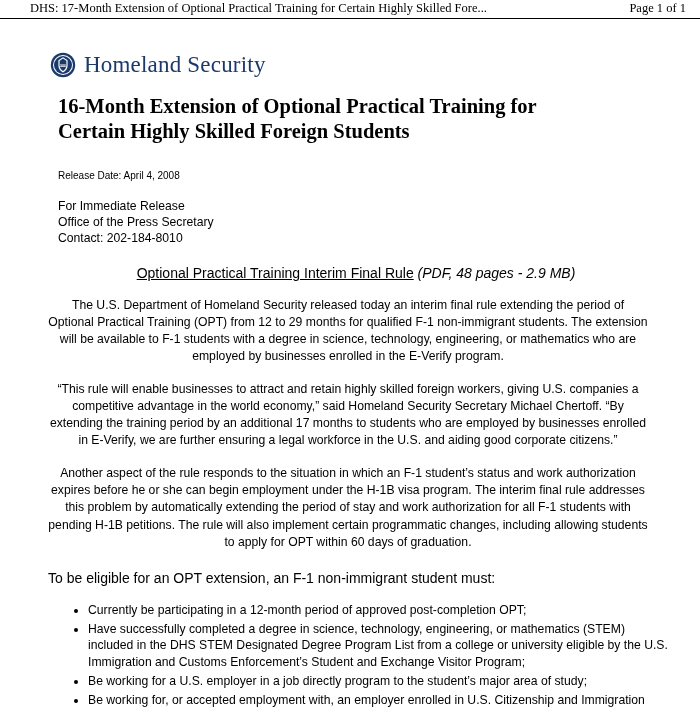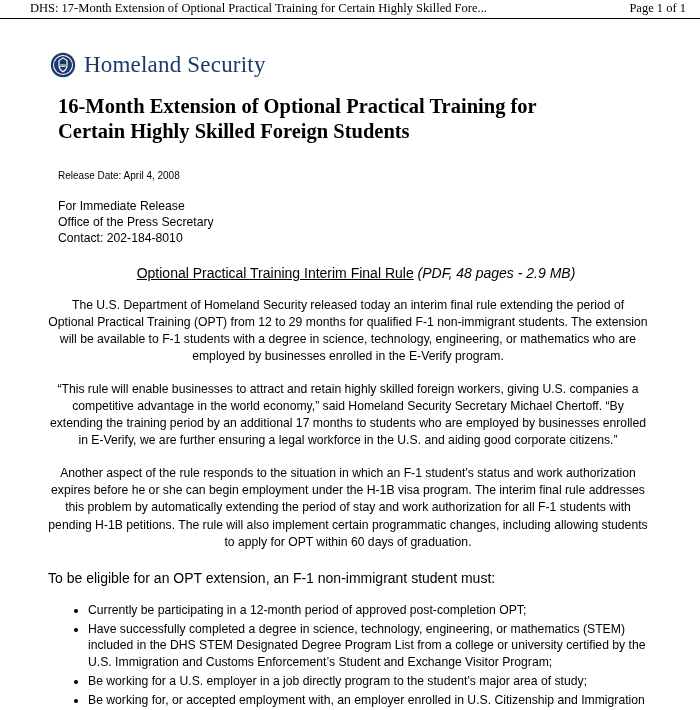--- a/index.html
+++ b/index.html
@@ -156,20 +156,20 @@
     </div>
 
     <p class="body-par">The U.S. Department of Homeland Security released today an interim final rule extending the period of Optional Practical Training (OPT) from 12 to 29 months for qualified F-1 non-immigrant students. The extension will be available to F-1 students with a degree in science, technology, engineering, or mathematics who are employed by businesses enrolled in the E-Verify program.</p>
     <p class="body-par">“This rule will enable businesses to attract and retain highly skilled foreign workers, giving U.S. companies a competitive advantage in the world economy,” said Homeland Security Secretary Michael Chertoff. “By extending the training period by an additional 17 months to students who are employed by businesses enrolled in E-Verify, we are further ensuring a legal workforce in the U.S. and aiding good corporate citizens.”</p>
     <p class="body-par">Another aspect of the rule responds to the situation in which an F-1 student’s status and work authorization expires before he or she can begin employment under the H-1B visa program. The interim final rule addresses this problem by automatically extending the period of stay and work authorization for all F-1 students with pending H-1B petitions. The rule will also implement certain programmatic changes, including allowing students to apply for OPT within 60 days of graduation.</p>
 
     <p class="eligible-head">To be eligible for an OPT extension, an F-1 non-immigrant student must:</p>
 
     <ul class="bullets">
       <li>Currently be participating in a 12-month period of approved post-completion OPT;</li>
-      <li>Have successfully completed a degree in science, technology, engineering, or mathematics (STEM) included in the DHS STEM Designated Degree Program List from a college or university certified by the U.S. Immigration and Customs Enforcement’s Student and Exchange Visitor Program;</li>
+      <li>Have successfully completed a degree in science, technology, engineering, or mathematics (STEM) included in the DHS STEM Designated Degree Program List from a college or university eligible by the U.S. Immigration and Customs Enforcement’s Student and Exchange Visitor Program;</li>
       <li>Be working for a U.S. employer in a job directly program to the student’s major area of study;</li>
       <li>Be working for, or accepted employment with, an employer enrolled in U.S. Citizenship and Immigration Services’ E-Verify program. E-Verify is a free, internet-based system operated in partnership with the Social Security Administration that helps employers to determine the employment eligibility of newly-hired employees; and</li>
 
     </ul>
 
   </div>
 </div>
 
 </body></html>

